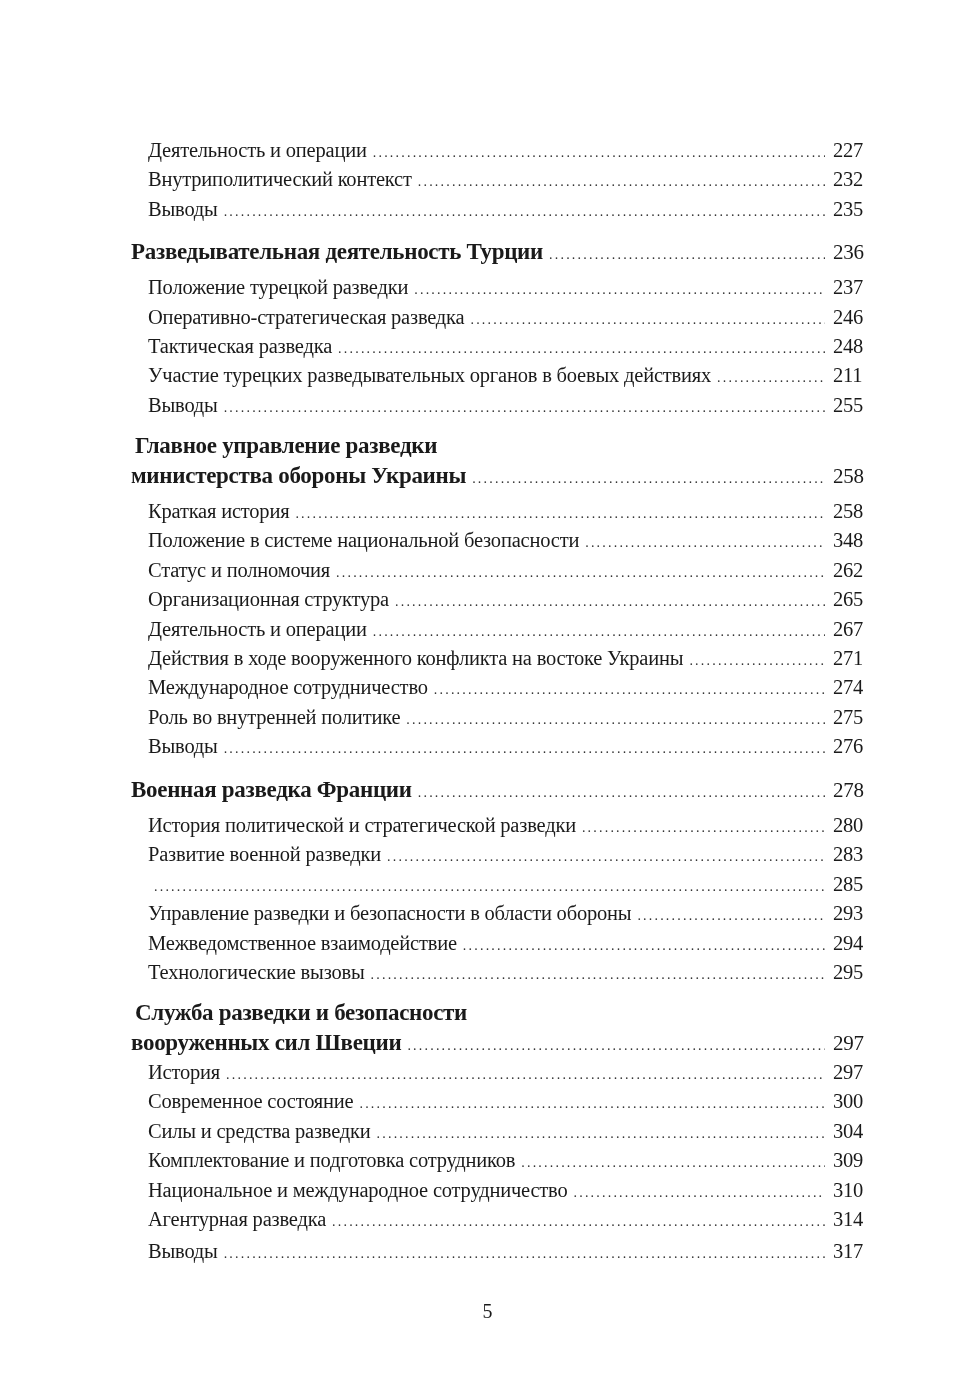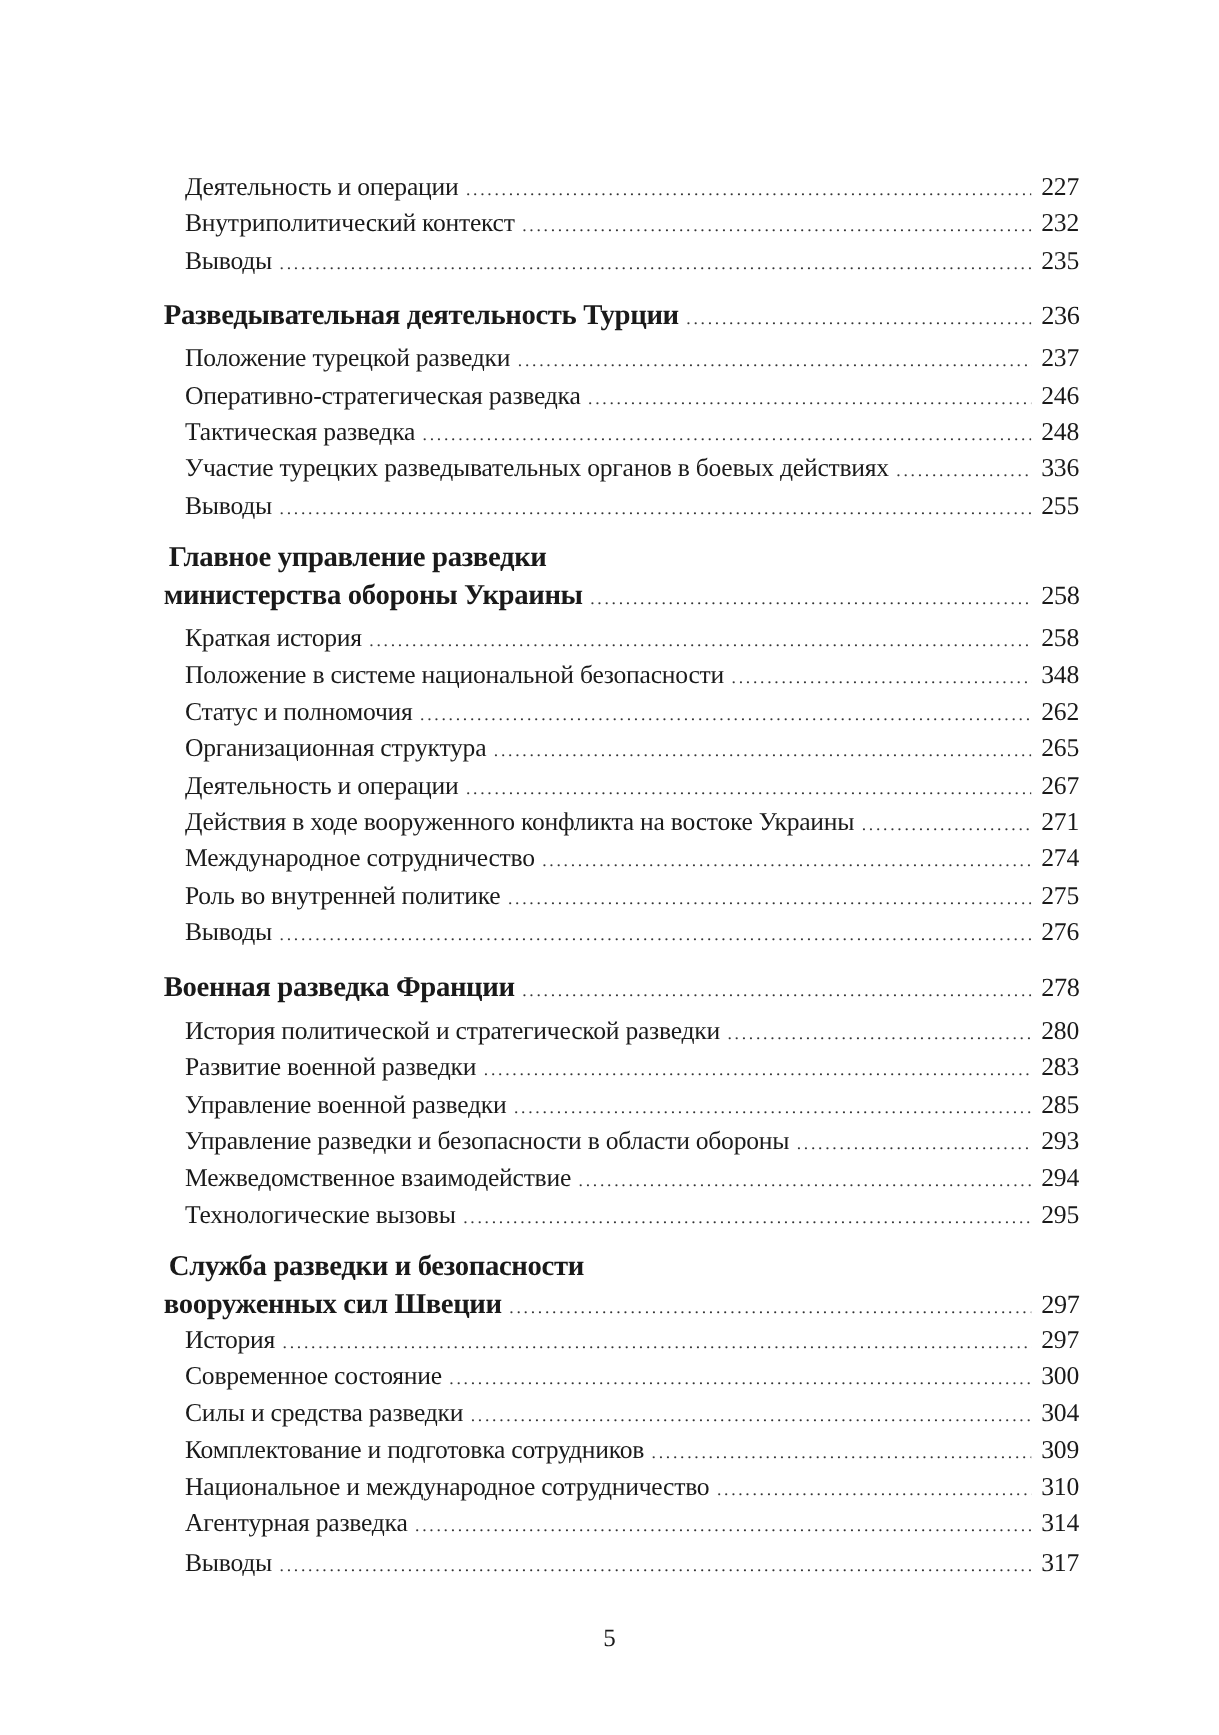--- a/index.html
+++ b/index.html
@@ -54,21 +54,21 @@
     <span class="page">246</span>
   </div>
   <div class="row sub" style="top:335px">
     <span class="title">Тактическая разведка</span>
     <span class="leader"></span>
     <span class="page">248</span>
   </div>
   <div class="row sub" style="top:364px">
     <span class="title">Участие турецких разведывательных органов в боевых действиях</span>
     <span class="leader"></span>
-    <span class="page">336</span>
+    <span class="page">211</span>
   </div>
   <div class="row sub" style="top:394px">
     <span class="title">Выводы</span>
     <span class="leader"></span>
     <span class="page">255</span>
   </div>
 
   <div class="heading-line" style="top:433px">Главное управление разведки</div>
   <div class="row main" style="top:463px">
     <span class="title">министерства обороны Украины</span>
@@ -130,21 +130,20 @@
     <span class="title">История политической и стратегической разведки</span>
     <span class="leader"></span>
     <span class="page">280</span>
   </div>
   <div class="row sub" style="top:843px">
     <span class="title">Развитие военной разведки</span>
     <span class="leader"></span>
     <span class="page">283</span>
   </div>
   <div class="row sub" style="top:873px">
-    <span class="title">Управление военной разведки</span>
     <span class="leader"></span>
     <span class="page">285</span>
   </div>
   <div class="row sub" style="top:902px">
     <span class="title">Управление разведки и безопасности в области обороны</span>
     <span class="leader"></span>
     <span class="page">293</span>
   </div>
   <div class="row sub" style="top:932px">
     <span class="title">Межведомственное взаимодействие</span>

